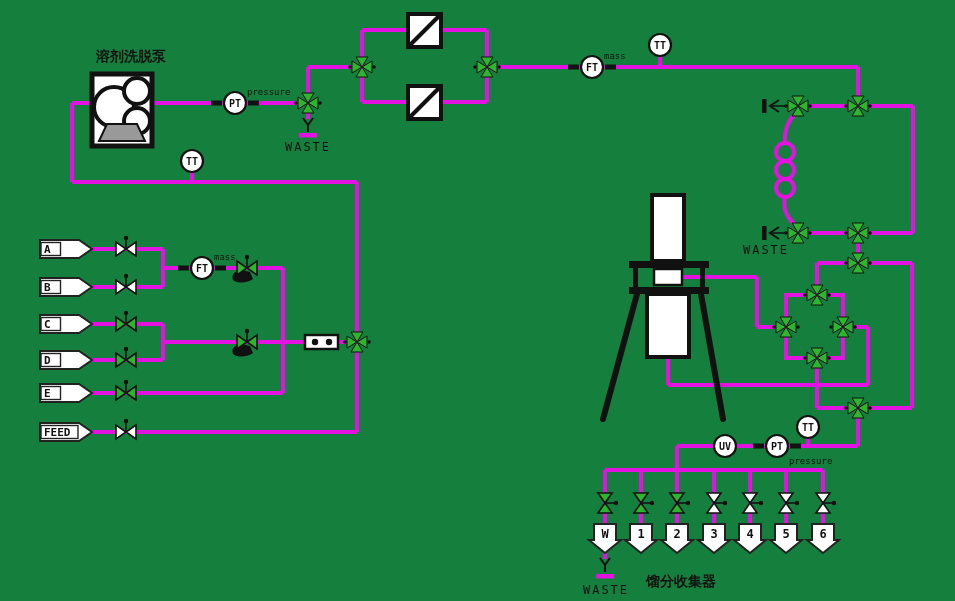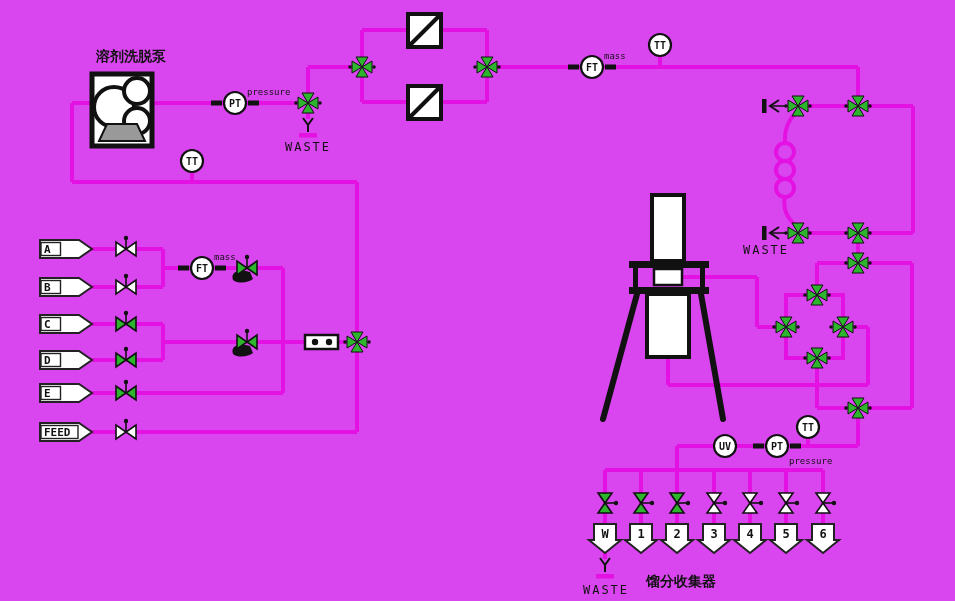--- a/index.html
+++ b/index.html
@@ -1,16 +1,16 @@
 <!DOCTYPE html>
 <html><head>
 <meta charset="utf-8">
 <style>
   html,body{margin:0;padding:0;background:#fff;}
-  .stage{position:relative;width:955px;height:601px;background:#d946ef;overflow:hidden;
+  .stage{position:relative;width:955px;height:601px;background:#15803d;overflow:hidden;
          font-family:"DejaVu Sans Mono",monospace;}
   svg{display:block}
   text{user-select:none}
   .cjk{font-family:"DejaVu Sans",sans-serif;font-weight:bold;}
 </style>
 </head>
 <body>
 
 <div class="stage">
 <svg id="diagram" width="955" height="601" viewBox="0 0 955 601" xmlns="http://www.w3.org/2000/svg">

